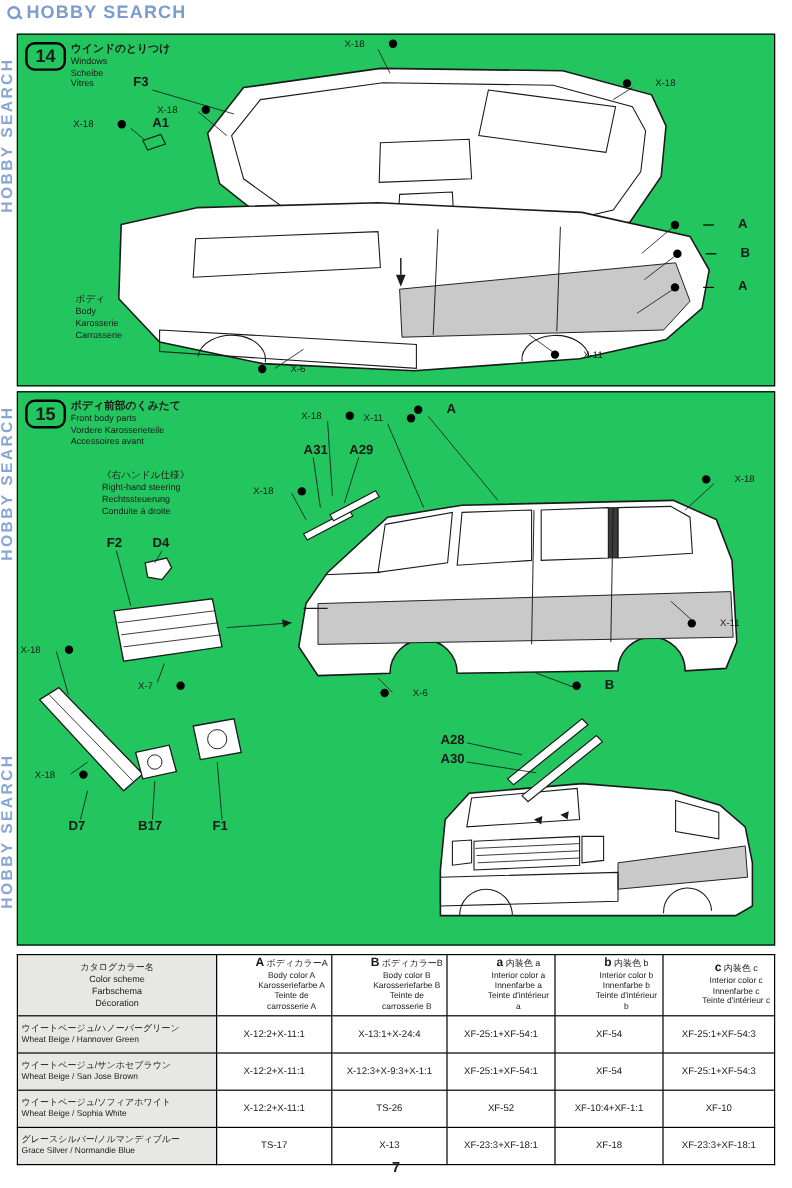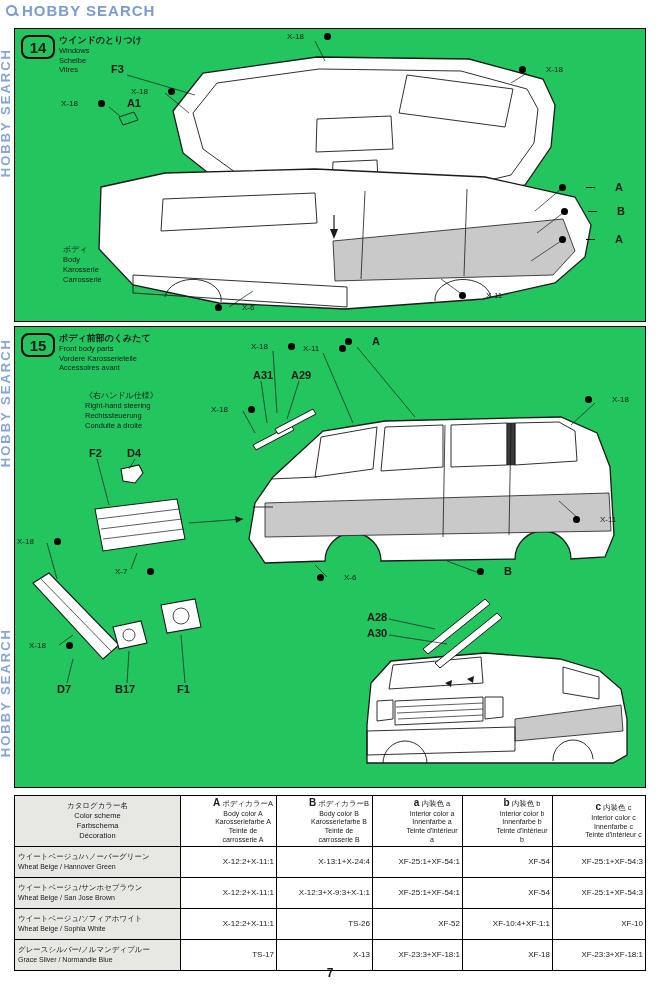--- a/index.html
+++ b/index.html
@@ -34,21 +34,21 @@
   
   .ctable{position:absolute;left:14px;top:795px;width:631px;height:172px;}
   table{border-collapse:collapse;table-layout:fixed;width:100%;height:100%;border:1.5px solid #000;}
   td{border:1px solid #000;padding:1px 2px;vertical-align:middle;}
   .hcell{font-size:7px;line-height:1.25;text-align:center;padding-left:31px;}
   .hcell .hl{font-weight:bold;font-size:10px;margin-right:2px;}
   .hcell .hja{font-size:7.5px;}
   .scheme{background:#e7e7e4;font-size:7.5px;line-height:1.35;text-align:center;}
   .namecell{background:#e7e7e4;font-size:7px;line-height:1.35;text-align:left;padding-left:3px;}
   .namecell .ja{font-size:7.5px;}
-  .val{font-size:8px;text-align:right;}
+  .val{font-size:8px;text-align:center;}
   .pageno{position:absolute;left:0;top:966px;width:660px;text-align:center;
           font-weight:bold;font-size:12px;}
 </style>
 </head>
 <body>
 
 <div class="page">
 
   <div class="wm-top">
     <span class="search-icon"></span>

